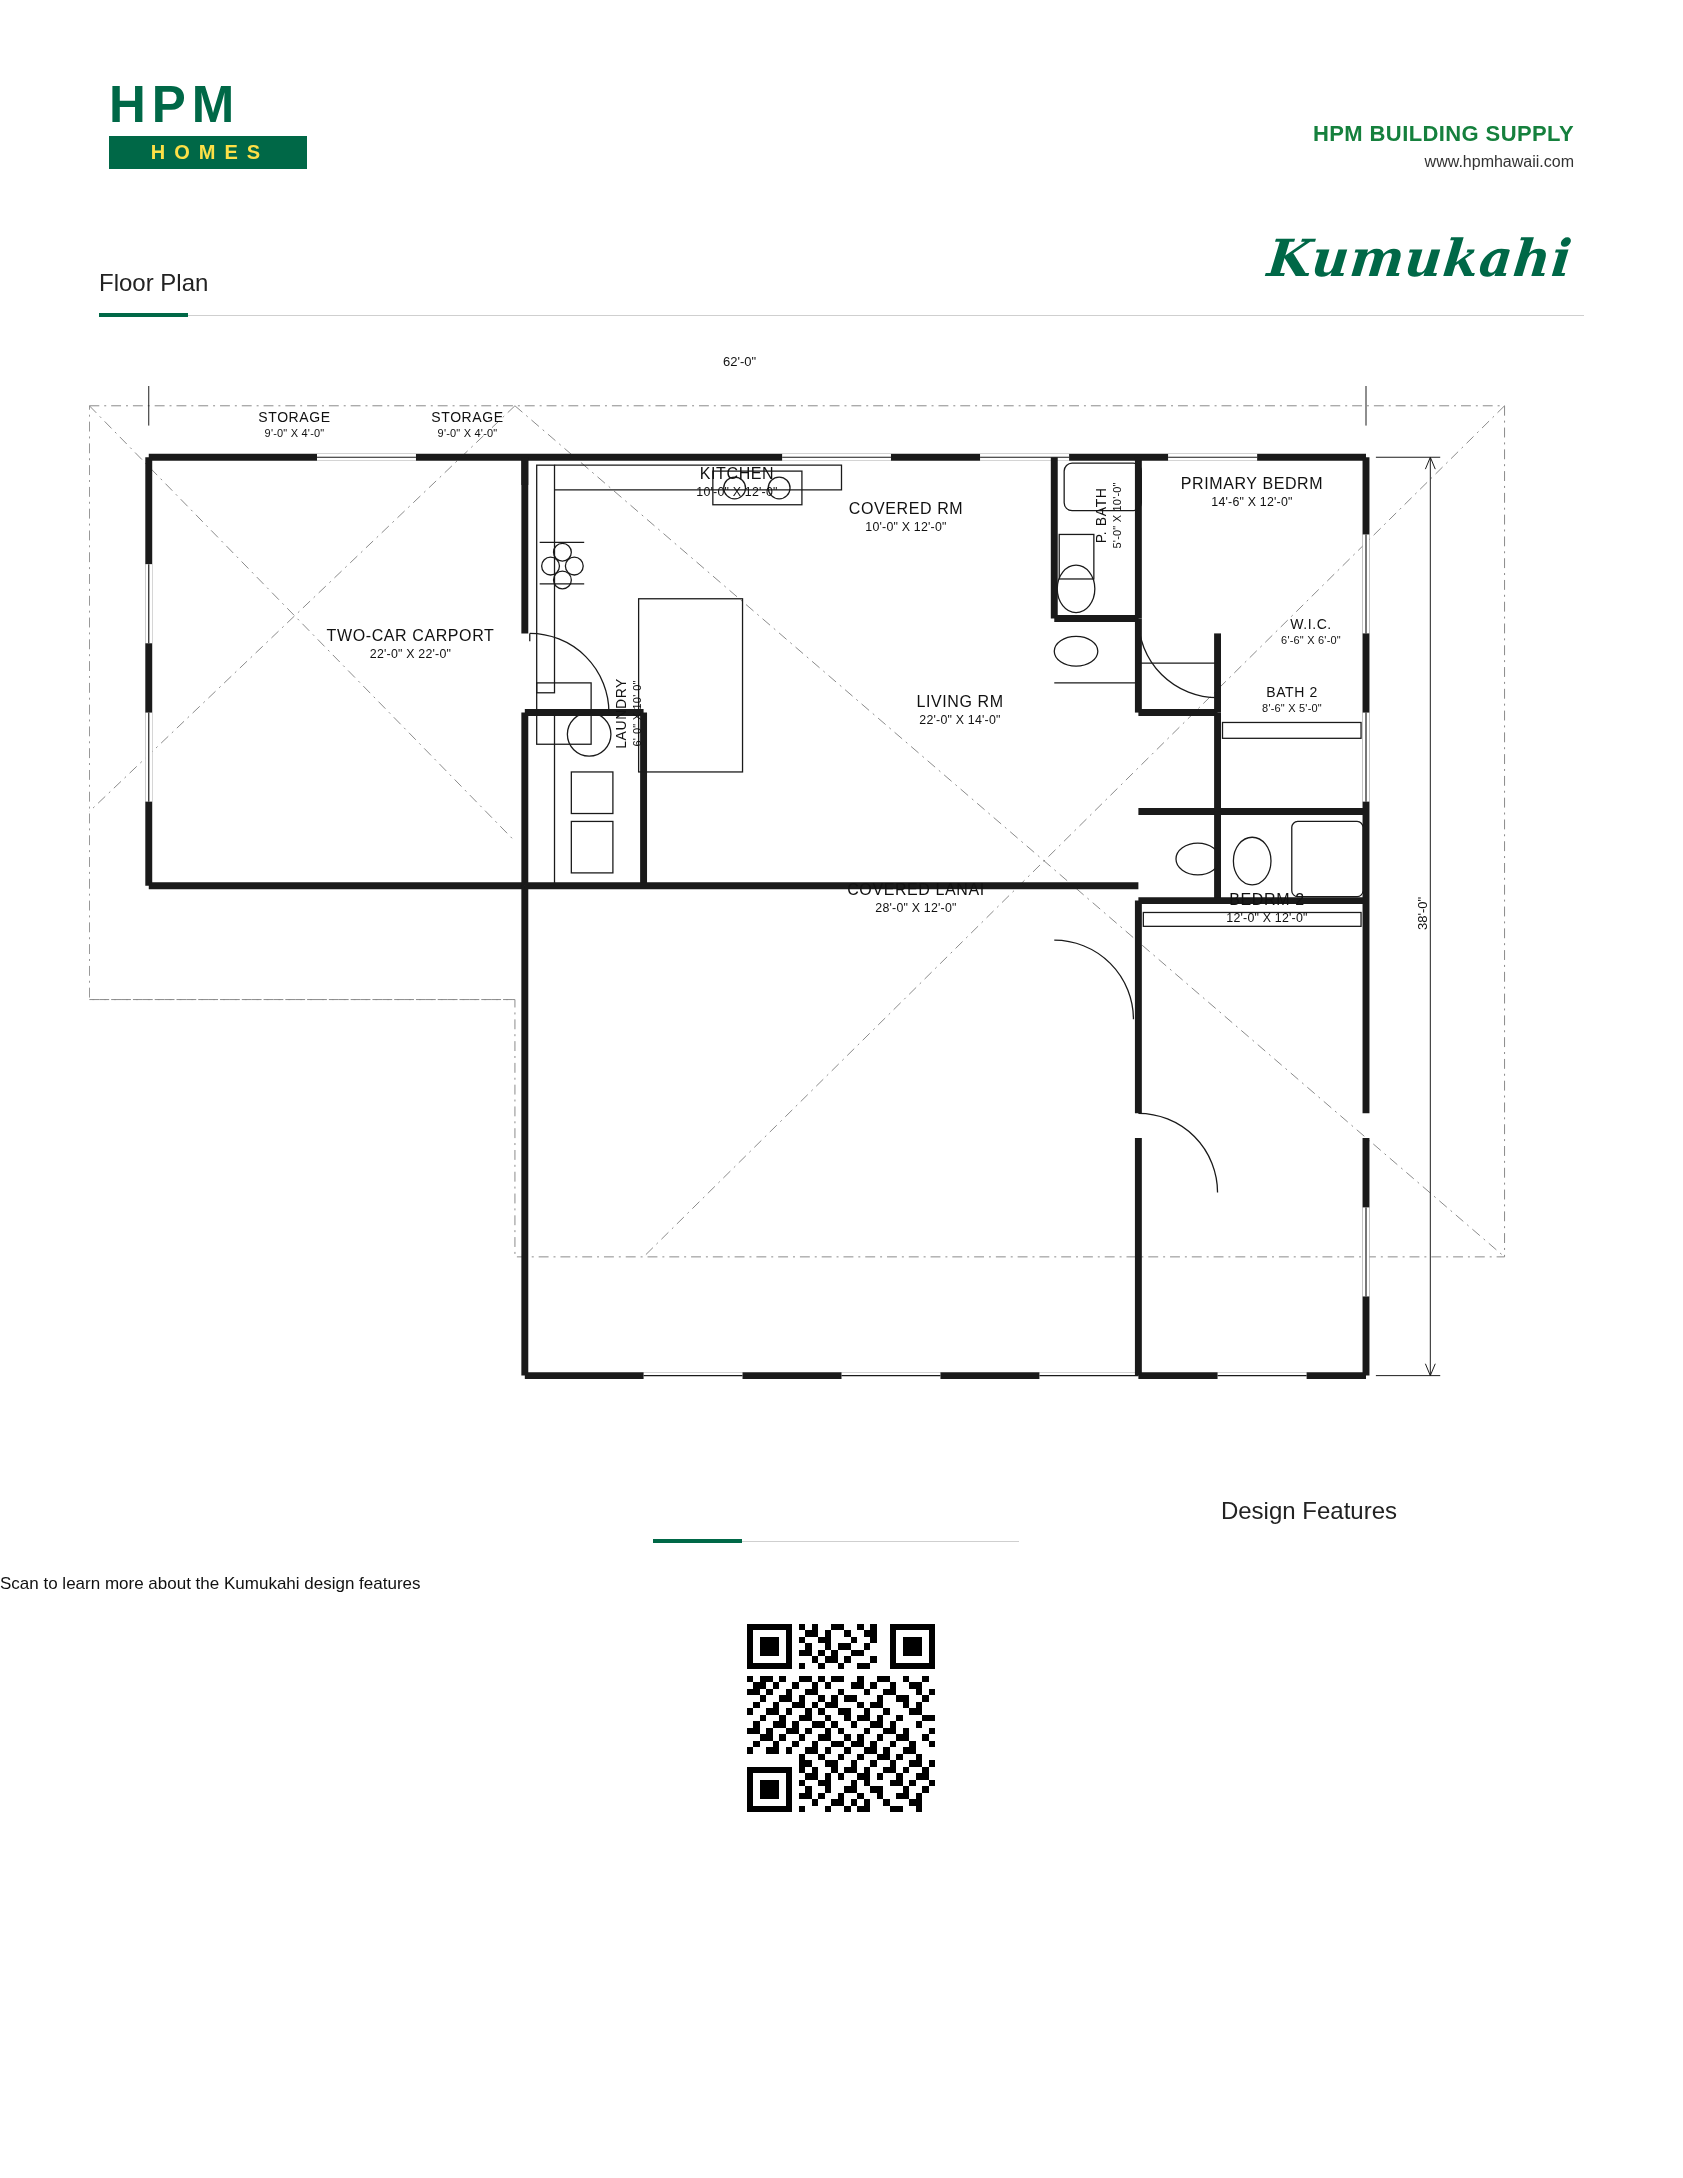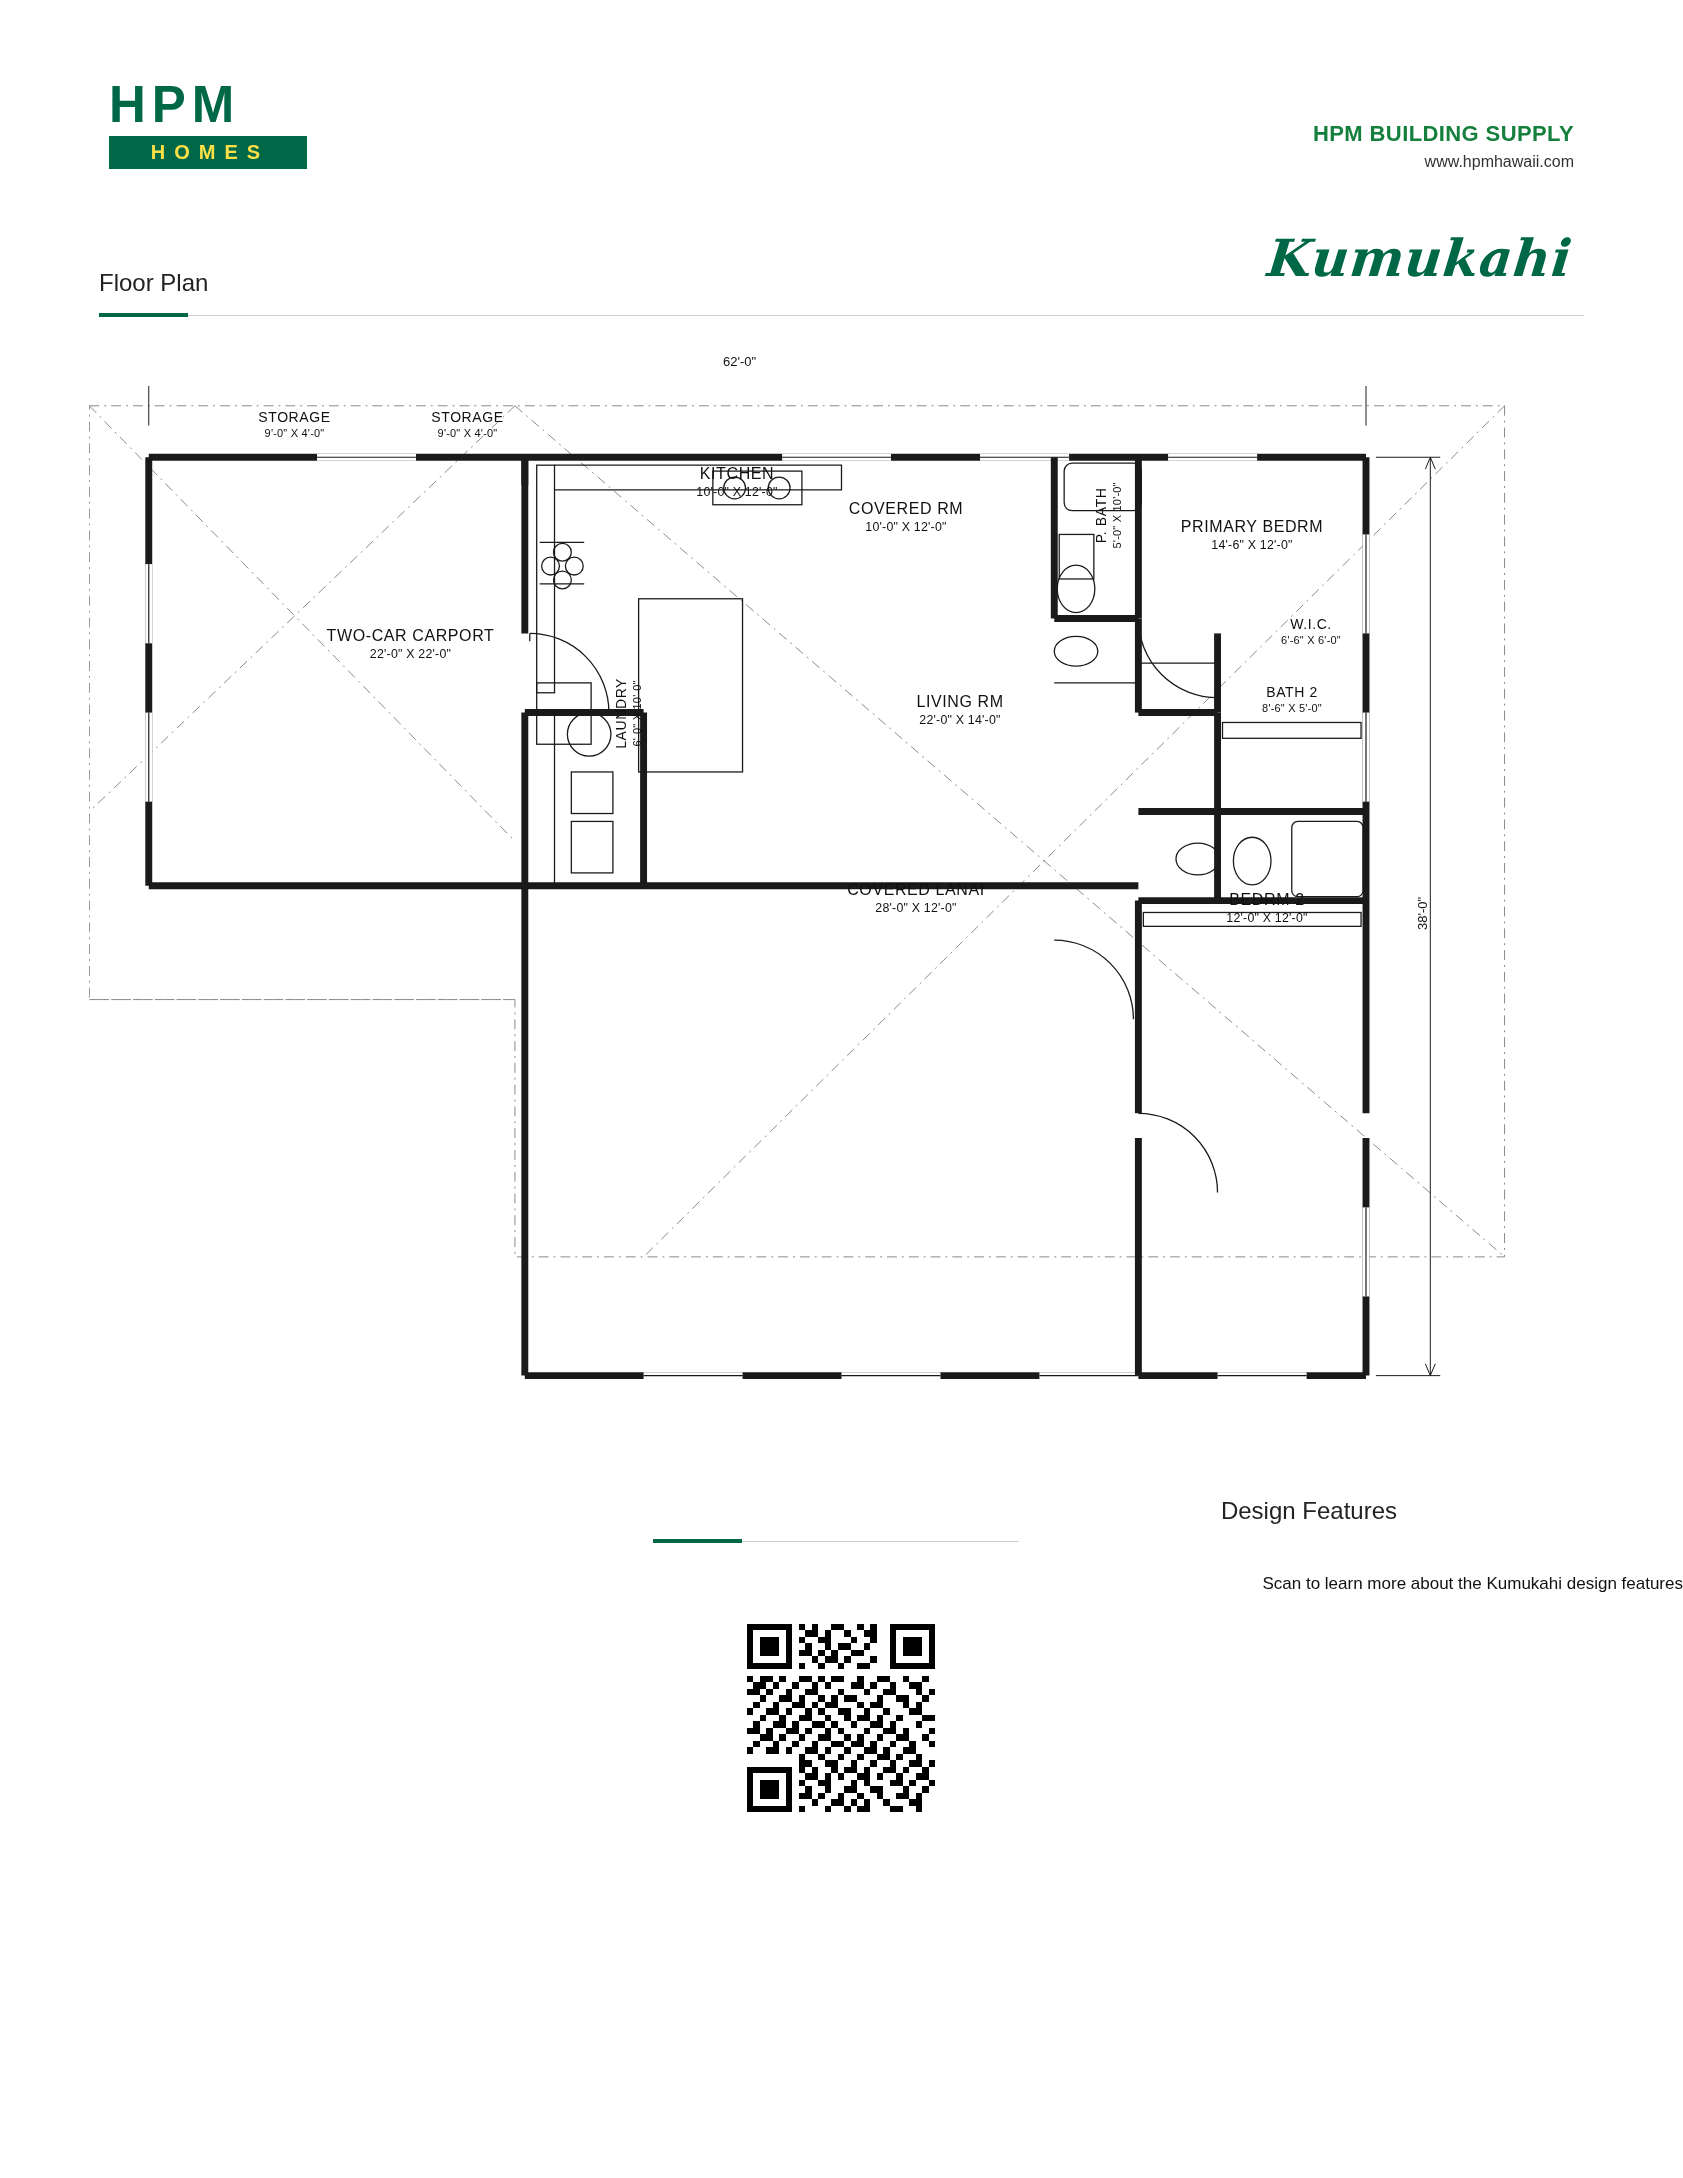--- a/index.html
+++ b/index.html
@@ -34,21 +34,21 @@
   .lbl .dm{font-size:12.4px;letter-spacing:0.2px;color:#111;white-space:nowrap;margin-top:2px;}
   .lbl.sm .nm{font-size:14px;}
   .lbl.sm .dm{font-size:11px;}
   .vert{transform:rotate(-90deg);transform-origin:center center;}
   .dim-txt{position:absolute;font-size:13px;color:#111;}
 
   
   .feat-rule{position:absolute;left:653px;top:1541px;width:366px;height:1px;background:#cfcfcf;}
   .feat-accent{position:absolute;left:653px;top:1539px;width:89px;height:4px;background:#006847;}
   .feat-title{position:absolute;left:0;top:1497px;width:1397px;text-align:right;font-size:24px;color:#222;}
-  .feat-sub{position:absolute;left:0;top:1574px;width:1683px;text-align:right;font-size:17px;color:#111;}
+  .feat-sub{position:absolute;left:0;top:1574px;width:1683px;text-align:left;font-size:17px;color:#111;}
   .qr{position:absolute;left:747px;top:1624px;width:188px;height:188px;}
 </style>
 </head>
 <body>
 
 <div class="page">
 
   <div class="logo">
     <div class="logo-top">HPM</div>
     <div class="logo-bar">HOMES</div>
@@ -221,21 +221,21 @@
       <div class="dm">9'-0" X 4'-0"</div>
     </div>
     <div class="lbl" style="left:554px;top:79px;width:188px;">
       <div class="nm">KITCHEN</div>
       <div class="dm">10'-0" X 12'-0"</div>
     </div>
     <div class="lbl" style="left:723px;top:114px;width:188px;">
       <div class="nm">COVERED RM</div>
       <div class="dm">10'-0" X 12'-0"</div>
     </div>
-    <div class="lbl" style="left:1049px;top:89px;width:228px;margin-top:43px;">
+    <div class="lbl" style="left:1049px;top:89px;width:228px;">
       <div class="nm">PRIMARY BEDRM</div>
       <div class="dm">14'-6" X 12'-0"</div>
     </div>
     <div class="lbl" style="left:153px;top:241px;width:337px;">
       <div class="nm">TWO-CAR CARPORT</div>
       <div class="dm">22'-0" X 22'-0"</div>
     </div>
     <div class="lbl sm" style="left:1143px;top:230px;width:158px;">
       <div class="nm">W.I.C.</div>
       <div class="dm">6'-6" X 6'-0"</div>

